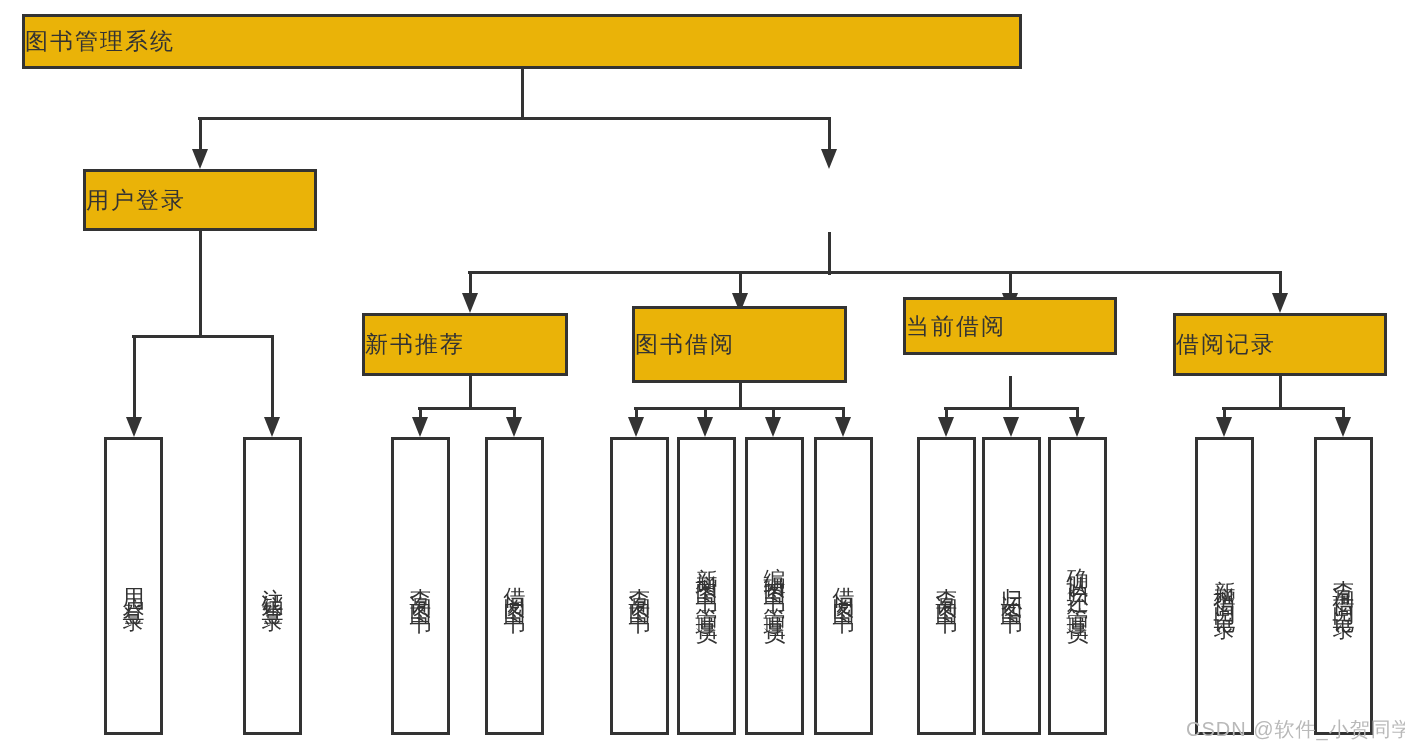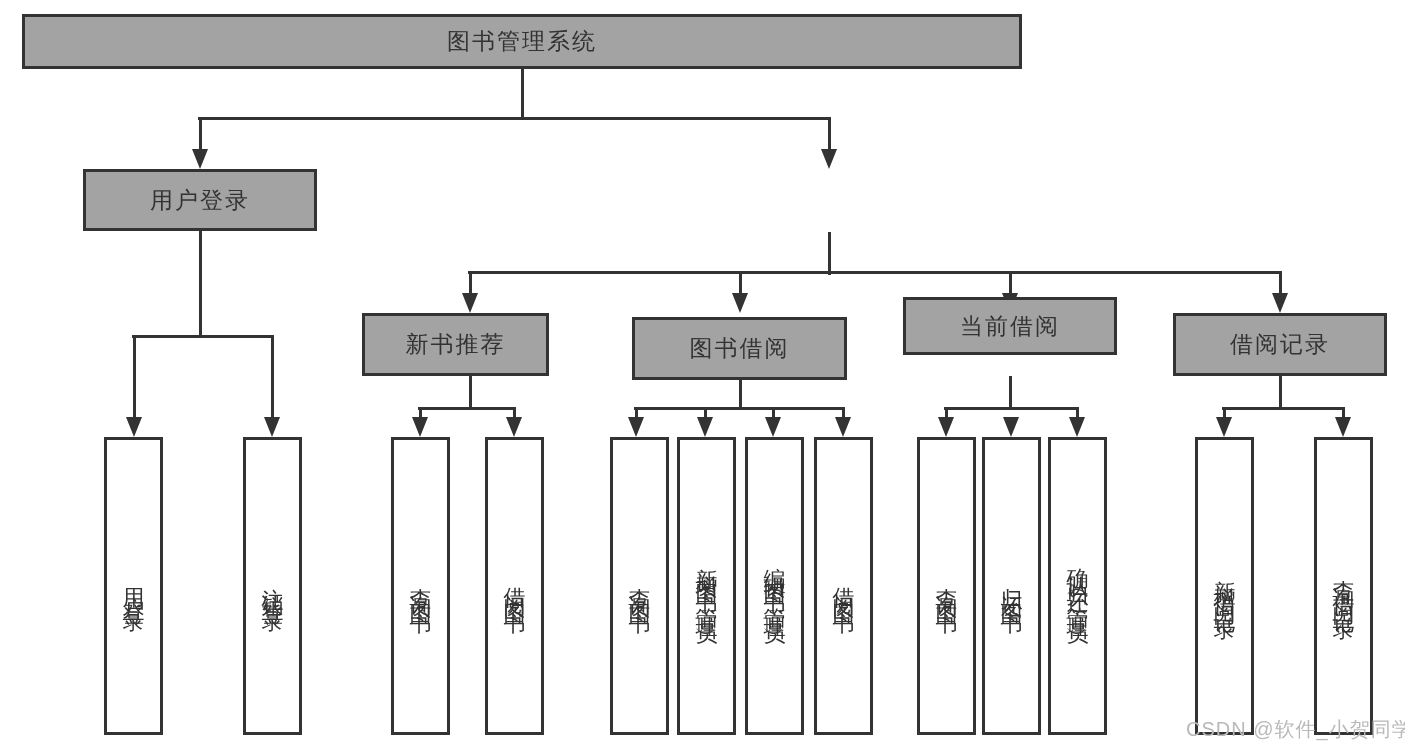--- a/index.html
+++ b/index.html
@@ -7,22 +7,22 @@
     position:relative;
     width:1405px;height:747px;
     background:#ffffff;
     overflow:hidden;
     font-family:"Liberation Sans","DejaVu Sans",sans-serif;
   }
   .hbox{
     position:absolute;
     box-sizing:border-box;
     border:3px solid #333333;
-    background:#a3a3a3;
-    display:flex;align-items:center;justify-content:center;
+    background:#eab308;
+    display:flex;align-items:center;
     font-size:23px;color:#333333;letter-spacing:2px;
     z-index:2;
   }
   .leaf{
     position:absolute;
     box-sizing:border-box;
     top:437px;width:59px;height:298px;
     border:3px solid #333333;
     background:#ffffff;
     display:flex;align-items:center;justify-content:center;
@@ -113,24 +113,24 @@
   <div class="arrow" style="left:1335px;top:417px"></div>
 
   <div class="hbox" style="left:22px;top:14px;width:1000px;height:55px">
     <span>图书管理系统</span>
   </div>
 
   <div class="hbox" style="left:83px;top:169px;width:234px;height:62px">
     <span>用户登录</span>
   </div>
 
-  <div class="hbox" style="left:362px;top:313px;width:187px;height:63px">
+  <div class="hbox" style="left:362px;top:313px;width:206px;height:63px">
     <span>新书推荐</span>
   </div>
-  <div class="hbox" style="left:632px;top:317px;width:215px;height:63px">
+  <div class="hbox" style="left:632px;top:306px;width:215px;height:77px">
     <span>图书借阅</span>
   </div>
   <div class="hbox" style="left:903px;top:297px;width:214px;height:58px">
     <span>当前借阅</span>
   </div>
   <div class="hbox" style="left:1173px;top:313px;width:214px;height:63px">
     <span>借阅记录</span>
   </div>
 
   <div class="leaf" style="left:104px">

